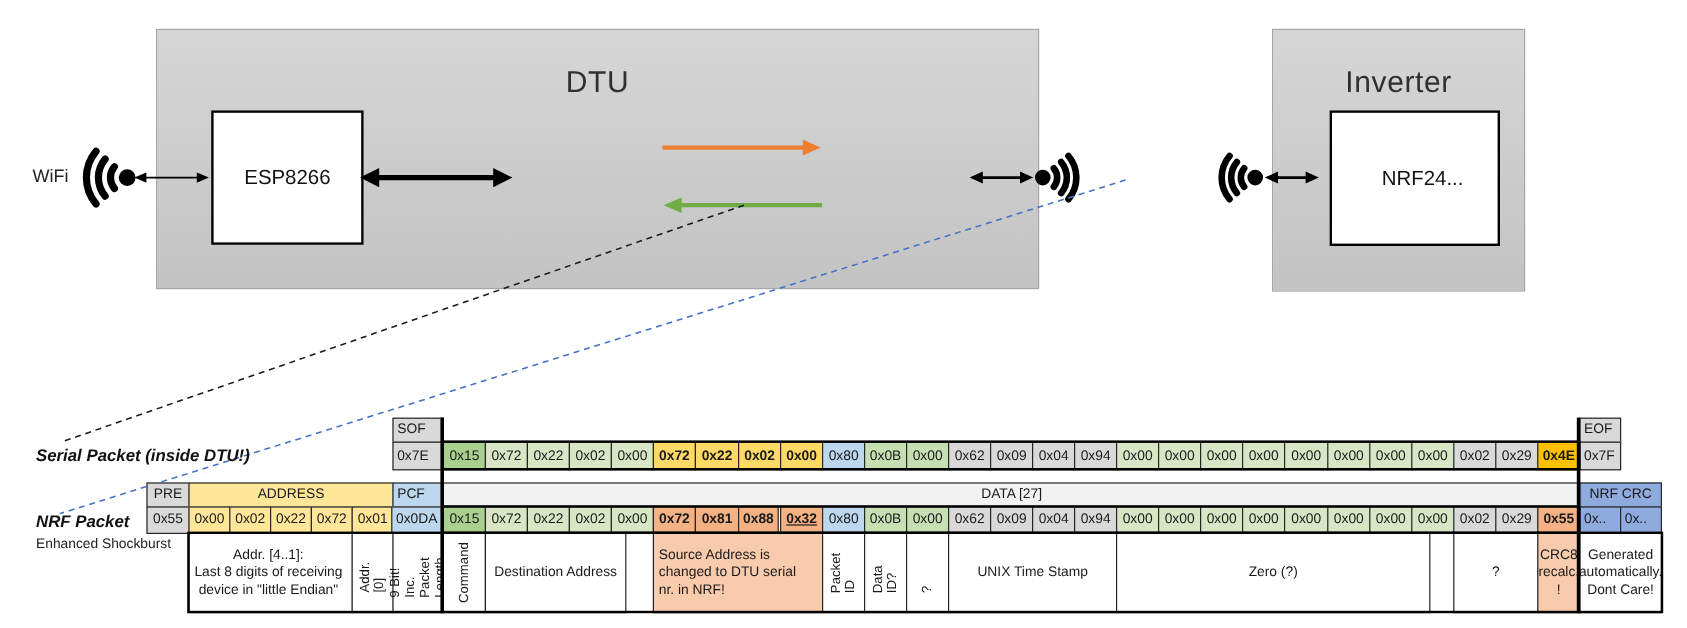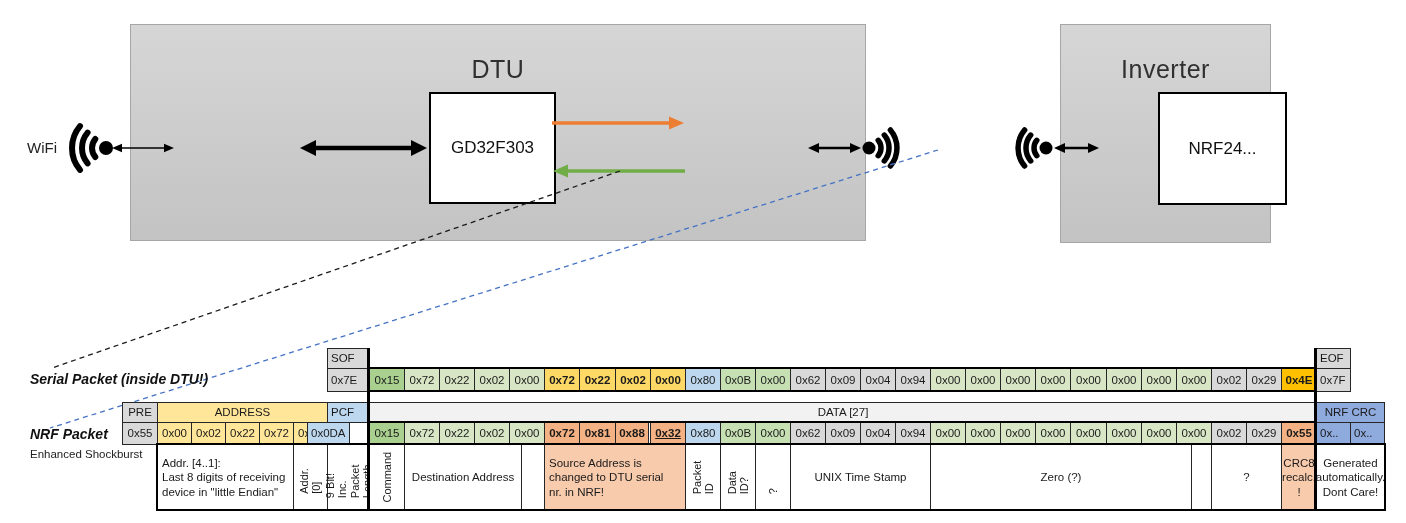--- a/index.html
+++ b/index.html
@@ -56,22 +56,22 @@
 
   <div class="bigbox" style="left:130px;top:24px;width:734px;height:215px;">
     <div class="bigtitle">DTU</div>
   </div>
   <div class="bigbox" style="left:1060px;top:24px;width:209px;height:217px;">
     <div class="bigtitle">Inverter</div>
   </div>
 
   <div class="wifi-label">WiFi</div>
 
-  <div class="chip" style="left:429px;top:92px;width:123px;height:108px;">GD32F303</div>
-  <div class="chip" style="left:1158px;top:92px;width:125px;height:109px;">NRF24...</div>
+  <div class="chip" style="left:176px;top:92px;width:123px;height:108px;">ESP8266</div>
+  <div class="chip" style="left:1108px;top:92px;width:125px;height:109px;padding-left:13px;">NRF24...</div>
 
   <svg width="1406" height="523" viewBox="0 0 1406 523">
 
     <g>
       <circle class="fl-black" cx="106" cy="148" r="7"></circle>
       <path class="wifi" d="M95.3,157 A14,14 0 0 1 95.3,139"></path>
       <path class="wifi" d="M87.6,163.4 A24,24 0 0 1 87.6,132.6"></path>
       <path class="wifi" d="M80,169.9 A34,34 0 0 1 80,126.1"></path>
     </g>
 
@@ -167,21 +167,21 @@
       <div class="cell c-yel" style="left: 157px; top: 402px; width: 171px; height: 21px;">ADDRESS</div>
       <div class="cell c-blue left" style="left: 327px; top: 402px; width: 43px; height: 21px;">PCF</div>
       <div class="cell c-dataHdr" style="left: 369px; top: 402px; width: 948px; height: 21px;">DATA [27]</div>
       <div class="cell c-bluecrc" style="left: 1316px; top: 402px; width: 69px; height: 21px;">NRF CRC</div>
       <div class="cell c-gy" style="left: 122px; top: 422px; width: 36px; height: 23px;">0x55</div>
       <div class="cell c-yel" style="left: 157px; top: 422px; width: 35px; height: 23px;">0x00</div>
       <div class="cell c-yel" style="left: 191px; top: 422px; width: 35px; height: 23px;">0x02</div>
       <div class="cell c-yel" style="left: 225px; top: 422px; width: 35px; height: 23px;">0x22</div>
       <div class="cell c-yel" style="left: 259px; top: 422px; width: 35px; height: 23px;">0x72</div>
       <div class="cell c-yel" style="left: 293px; top: 422px; width: 35px; height: 23px;">0x01</div>
-      <div class="cell c-blue left" style="left: 307px; top: 422px; width: 43px; height: 23px;">0x0DA</div>
+      <div class="cell c-blue left" style="left: 326px; top: 422px; width: 43px; height: 23px;">0x0DA</div>
       <div class="cell c-cmd" style="left: 369px; top: 422px; width: 36px; height: 23px;">0x15</div>
       <div class="cell c-lg" style="left: 404px; top: 422px; width: 36px; height: 23px;">0x72</div>
       <div class="cell c-lg" style="left: 439px; top: 422px; width: 36px; height: 23px;">0x22</div>
       <div class="cell c-lg" style="left: 474px; top: 422px; width: 36px; height: 23px;">0x02</div>
       <div class="cell c-lg" style="left: 509px; top: 422px; width: 36px; height: 23px;">0x00</div>
       <div class="cell c-sal b" style="left: 544px; top: 422px; width: 36px; height: 23px;">0x72</div>
       <div class="cell c-sal b" style="left: 579px; top: 422px; width: 37px; height: 23px;">0x81</div>
       <div class="cell c-sal b" style="left: 615px; top: 422px; width: 34px; height: 23px;">0x88</div>
       <div class="cell c-sal b" style="left: 650px; top: 422px; width: 36px; height: 23px; text-decoration: underline;">0x32</div>
       <div class="cell c-blue" style="left: 685px; top: 422px; width: 36px; height: 23px;">0x80</div>
@@ -197,21 +197,21 @@
       <div class="cell c-lg" style="left: 1035px; top: 422px; width: 36px; height: 23px;">0x00</div>
       <div class="cell c-lg" style="left: 1070px; top: 422px; width: 37px; height: 23px;">0x00</div>
       <div class="cell c-lg" style="left: 1106px; top: 422px; width: 36px; height: 23px;">0x00</div>
       <div class="cell c-lg" style="left: 1141px; top: 422px; width: 36px; height: 23px;">0x00</div>
       <div class="cell c-lg" style="left: 1176px; top: 422px; width: 36px; height: 23px;">0x00</div>
       <div class="cell c-gy" style="left: 1211px; top: 422px; width: 36px; height: 23px;">0x02</div>
       <div class="cell c-gy" style="left: 1246px; top: 422px; width: 36px; height: 23px;">0x29</div>
       <div class="cell c-sal b" style="left: 1281px; top: 422px; width: 36px; height: 23px;">0x55</div>
       <div class="cell c-bluecrc left" style="left: 1316px; top: 422px; width: 35px; height: 23px;">0x..</div>
       <div class="cell c-bluecrc left" style="left: 1350px; top: 422px; width: 35px; height: 23px;">0x..</div>
-      <div class="cell ann topleft" style="left: 157px; top: 444px; width: 137px; height: 67px;">Addr. [4..1]:
+      <div class="cell ann topleft" style="left: 157px; top: 444px; width: 137px; height: 67px; text-align: center;">Addr. [4..1]:
 Last 8 digits of receiving
 device in "little Endian"</div>
       <div class="cell ann" style="left: 293px; top: 444px; width: 35px; height: 67px;"><span class="rot">Addr.[0]</span></div>
       <div class="cell ann" style="left: 327px; top: 444px; width: 43px; height: 67px;"><span class="rot">9 Bit!
 Inc. Packet
 Length</span></div>
       <div class="cell ann" style="left: 369px; top: 444px; width: 36px; height: 67px;"><span class="rot">Command</span></div>
       <div class="cell ann" style="left: 404px; top: 444px; width: 118px; height: 67px;">Destination Address</div>
       <div class="cell ann c-salL topleft" style="left: 544px; top: 444px; width: 142px; height: 67px;">Source Address is
 changed to DTU serial

